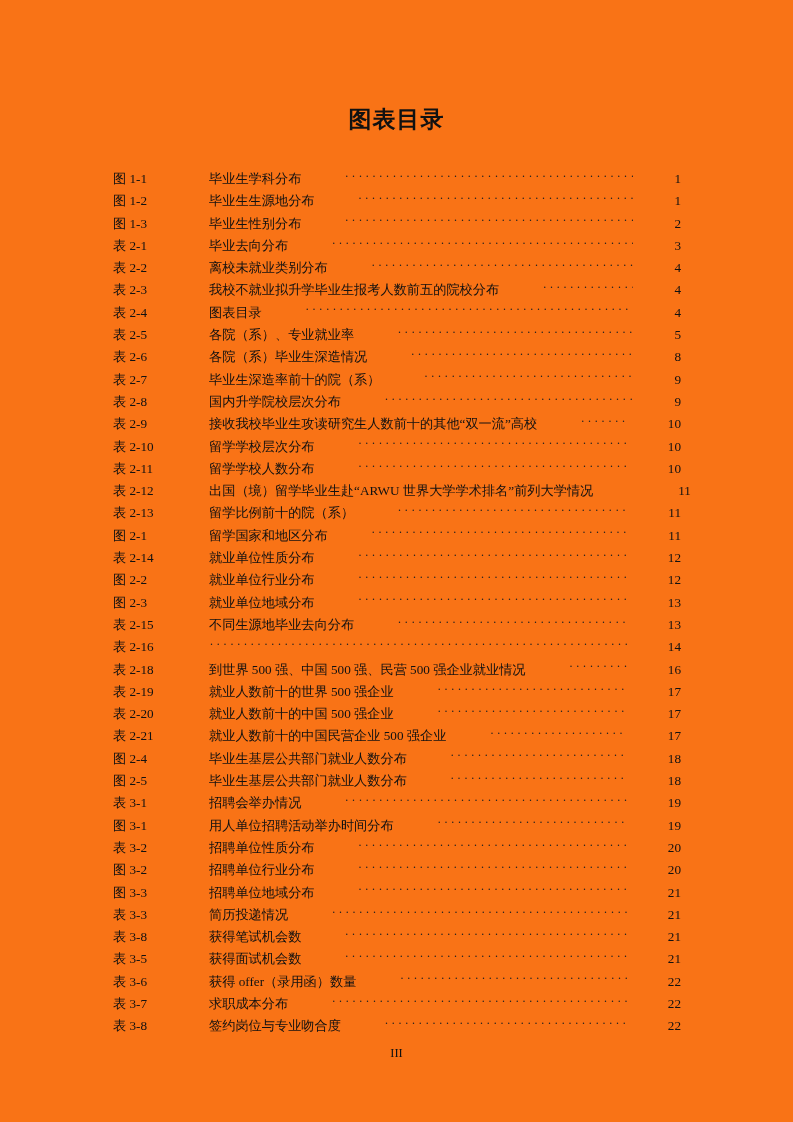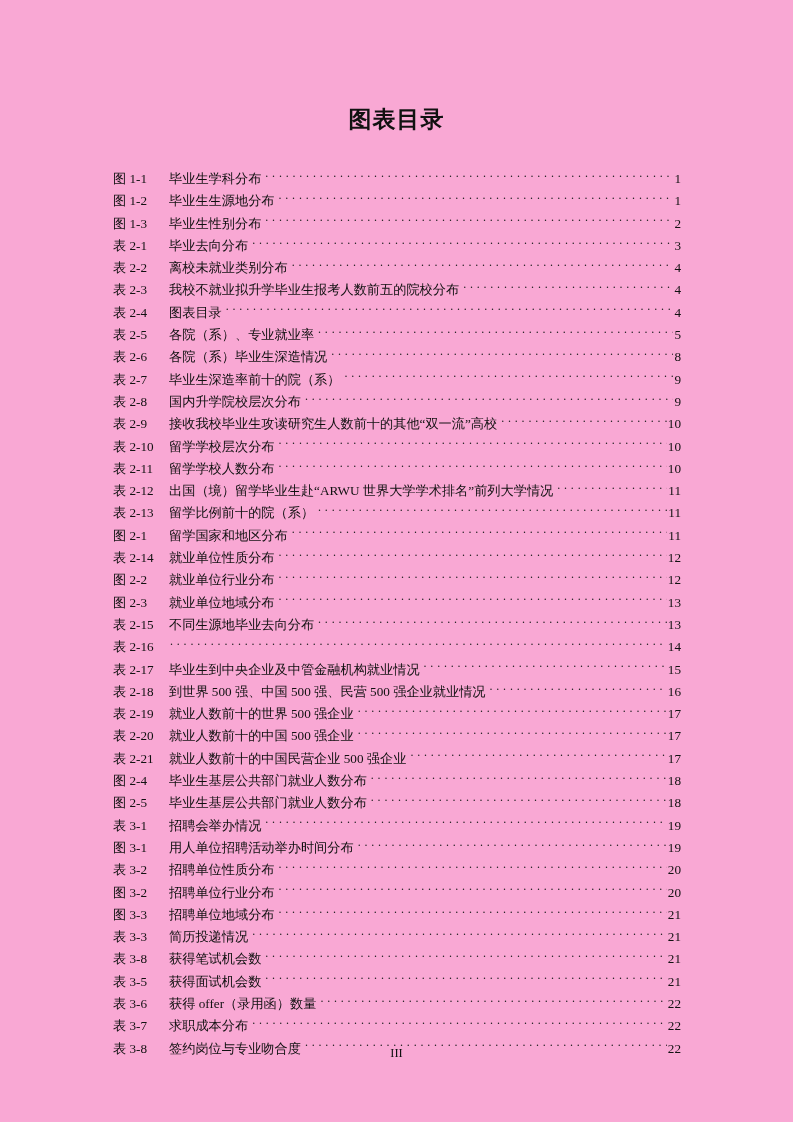--- a/index.html
+++ b/index.html
@@ -14,21 +14,21 @@
     position: relative;
     font-family: "Liberation Serif", "DejaVu Serif", serif;
     color: #111111;
     overflow: hidden;
   }
   .page {
     position: absolute;
     top: 0; left: 0;
     width: 793px;
     height: 1122px;
-    background: #f9a8d4;
+    background: #f97316;
   }
   .doc-title {
     position: absolute;
     top: 104px;
     left: 0;
     width: 793px;
     text-align: center;
     font-size: 23px;
     font-weight: bold;
     letter-spacing: 1px;
@@ -40,20 +40,21 @@
     left: 113px;
     width: 568px;
   }
   .toc-entry {
     display: flex;
     align-items: baseline;
     height: 22.3px;
     font-size: 13.2px;
     line-height: 22.3px;
     white-space: nowrap;
+    gap: 40px;
   }
   .toc-label {
     flex: 0 0 auto;
     min-width: 52px;
     padding-right: 4px;
     font-size: 13.2px;
   }
   .toc-text {
     flex: 0 0 auto;
     padding-right: 3px;
@@ -225,26 +226,20 @@
         <span class="toc-text">不同生源地毕业去向分布</span>
         <span class="toc-leader"></span>
         <span class="toc-page">13</span>
       </div>
       <div class="toc-entry">
         <span class="toc-label">表 2-16</span>
         <span class="toc-leader"></span>
         <span class="toc-page">14</span>
       </div>
       <div class="toc-entry">
-        <span class="toc-label">表 2-17</span>
-        <span class="toc-text">毕业生到中央企业及中管金融机构就业情况</span>
-        <span class="toc-leader"></span>
-        <span class="toc-page">15</span>
-      </div>
-      <div class="toc-entry">
         <span class="toc-label">表 2-18</span>
         <span class="toc-text">到世界 500 强、中国 500 强、民营 500 强企业就业情况</span>
         <span class="toc-leader"></span>
         <span class="toc-page">16</span>
       </div>
       <div class="toc-entry">
         <span class="toc-label">表 2-19</span>
         <span class="toc-text">就业人数前十的世界 500 强企业</span>
         <span class="toc-leader"></span>
         <span class="toc-page">17</span>

